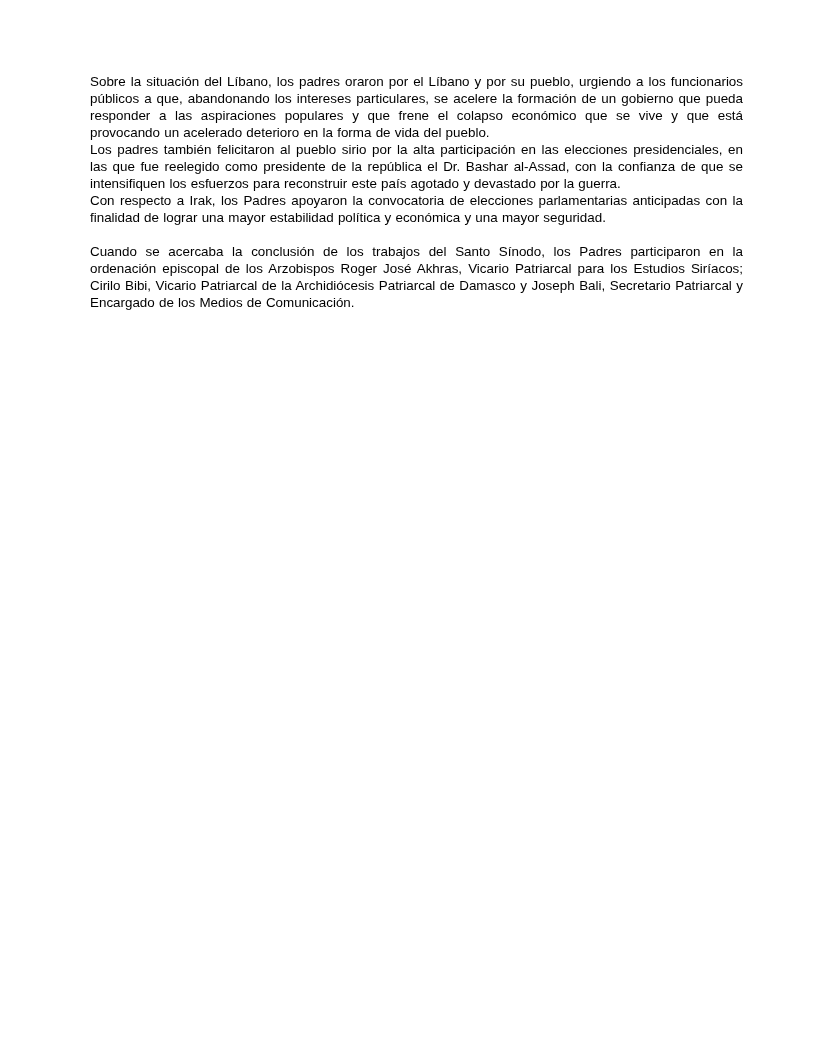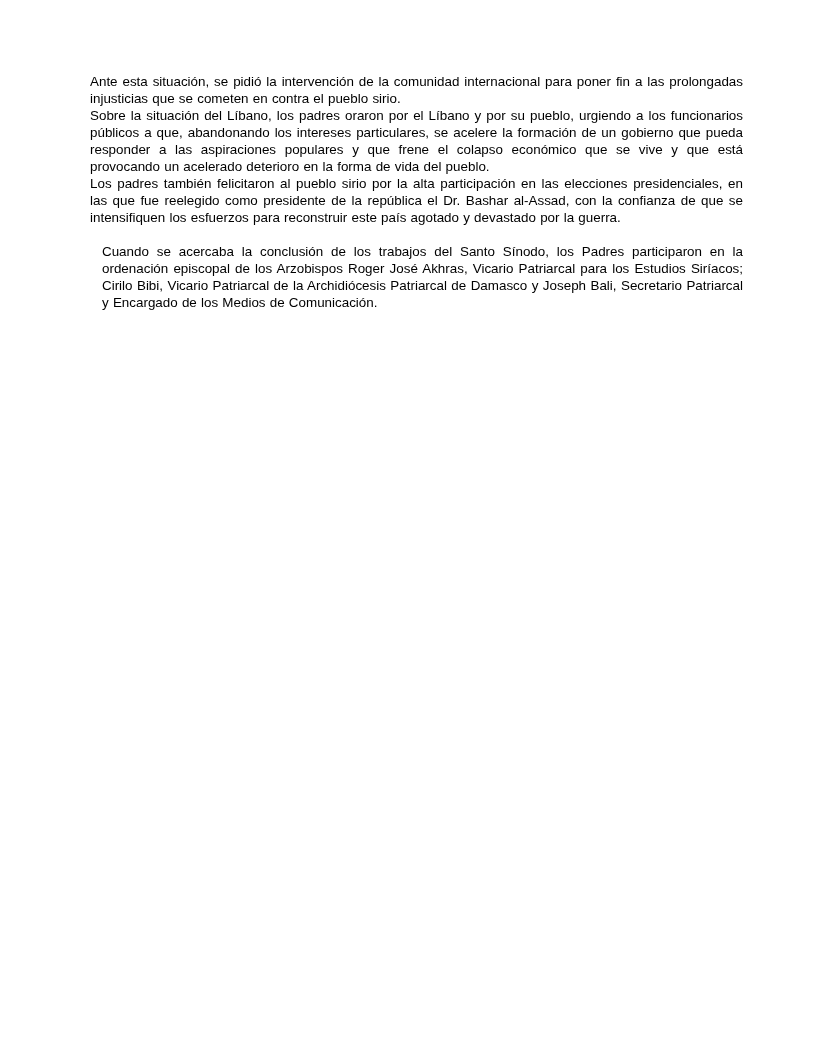--- a/index.html
+++ b/index.html
@@ -27,26 +27,25 @@
     color: #000000;
     text-align: justify;
   }
   .para {
     margin: 0;
     padding: 0;
     word-spacing: 0.5px;
   }
   .para-spaced {
     margin-top: 17px; 
-    margin-left: 12px;
   }
 </style>
 </head>
 <body>
 
 <div class="page">
   <div class="content">
-    <p class="para">Ante esta situación, se pidió la intervención de la comunidad internacional para poner fin a las prolongadas injusticias que se cometen en contra el pueblo sirio.</p>
     <p class="para">Sobre la situación del Líbano, los padres oraron por el Líbano y por su pueblo, urgiendo a los funcionarios públicos a que, abandonando los intereses particulares, se acelere la formación de un gobierno que pueda responder a las aspiraciones populares y que frene el colapso económico que se vive y que está provocando un acelerado deterioro en la forma de vida del pueblo.</p>
     <p class="para">Los padres también felicitaron al pueblo sirio por la alta participación en las elecciones presidenciales, en las que fue reelegido como presidente de la república el Dr. Bashar al-Assad, con la confianza de que se intensifiquen los esfuerzos para reconstruir este país agotado y devastado por la guerra.</p>
+    <p class="para">Con respecto a Irak, los Padres apoyaron la convocatoria de elecciones parlamentarias anticipadas con la finalidad de lograr una mayor estabilidad política y económica y una mayor seguridad.</p>
     <p class="para para-spaced">Cuando se acercaba la conclusión de los trabajos del Santo Sínodo, los Padres participaron en la ordenación episcopal de los Arzobispos Roger José Akhras, Vicario Patriarcal para los Estudios Siríacos; Cirilo Bibi, Vicario Patriarcal de la Archidiócesis Patriarcal de Damasco y Joseph Bali, Secretario Patriarcal y Encargado de los Medios de Comunicación.</p>
   </div>
 </div>
 
 </body></html>

